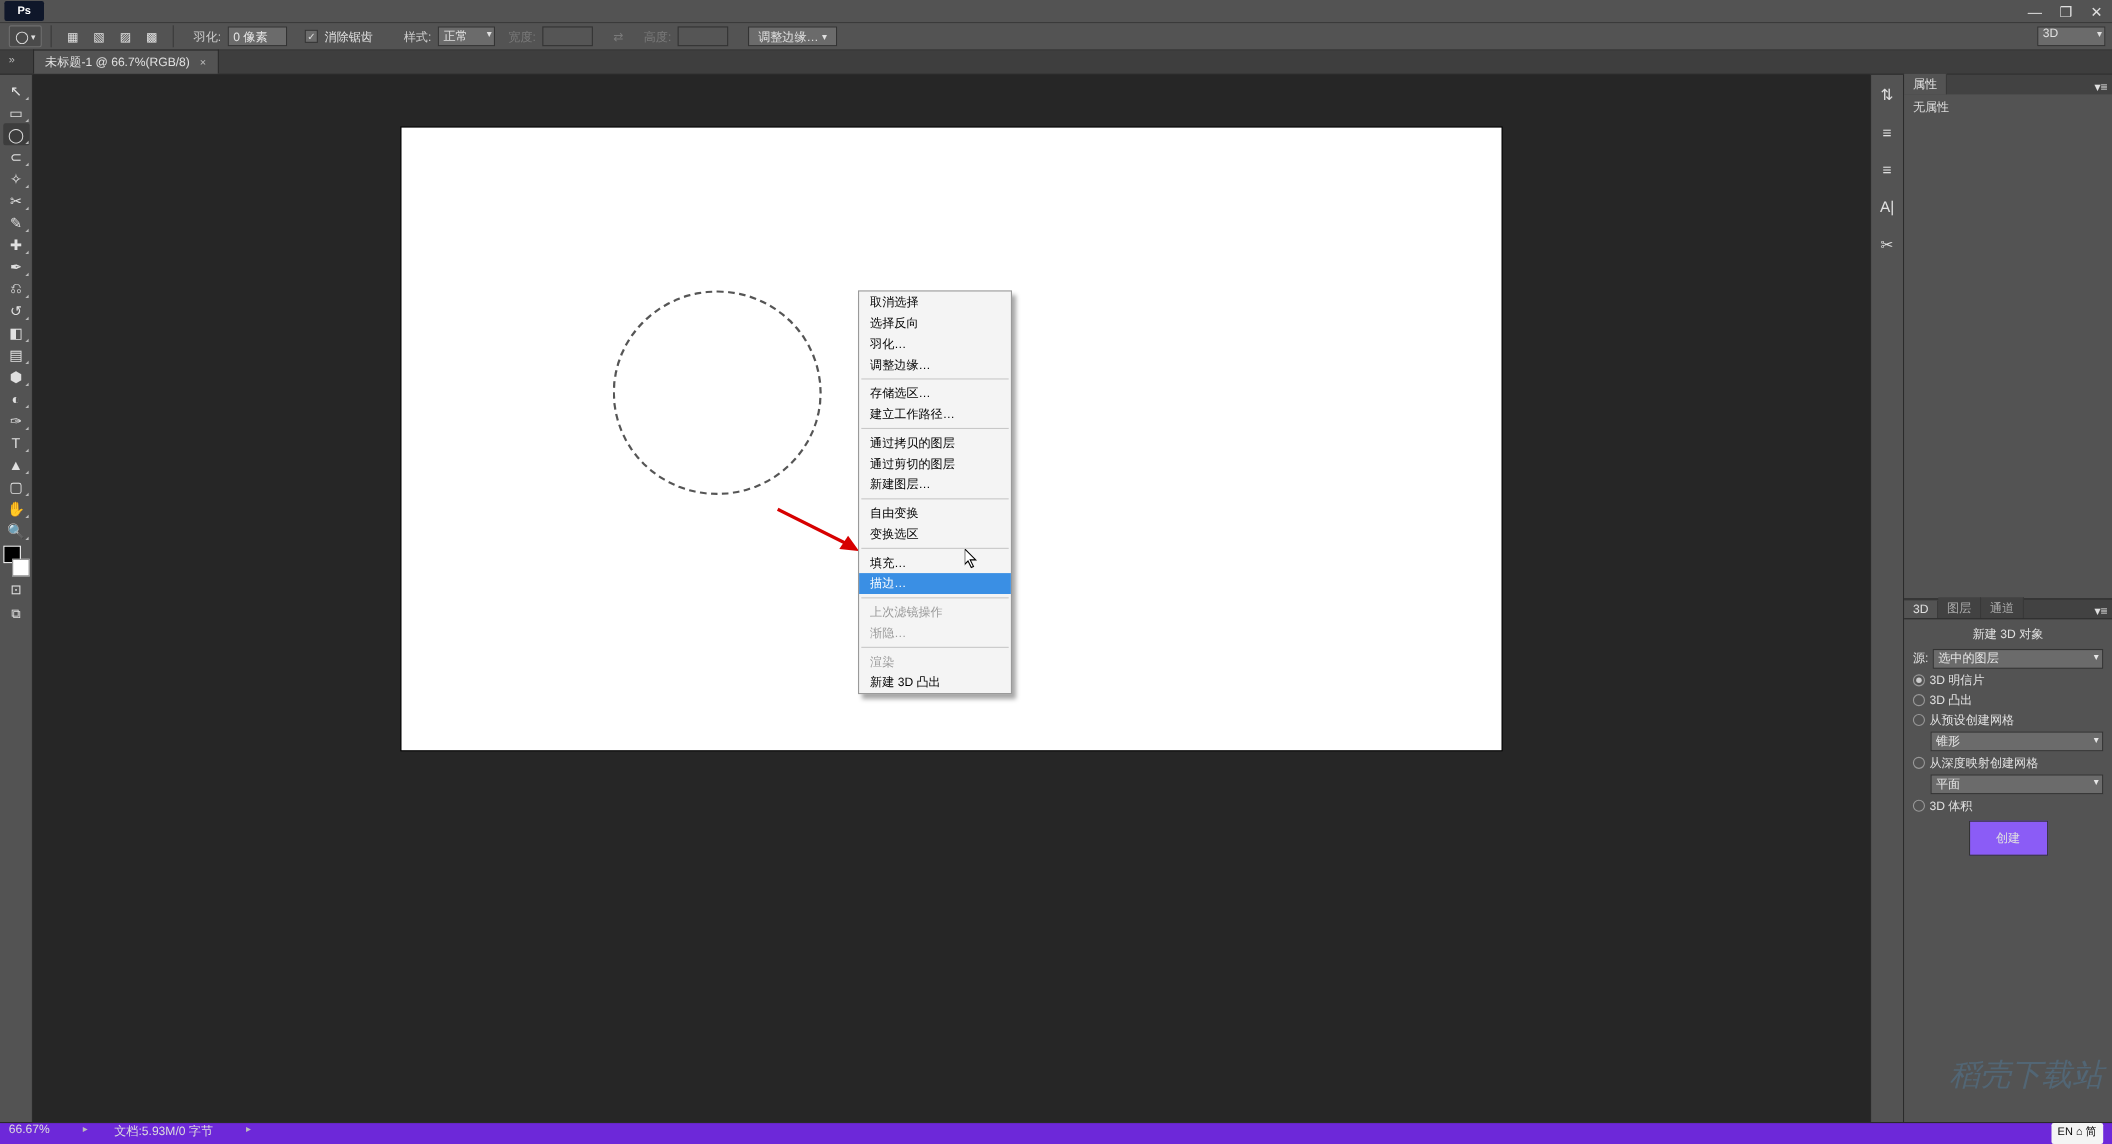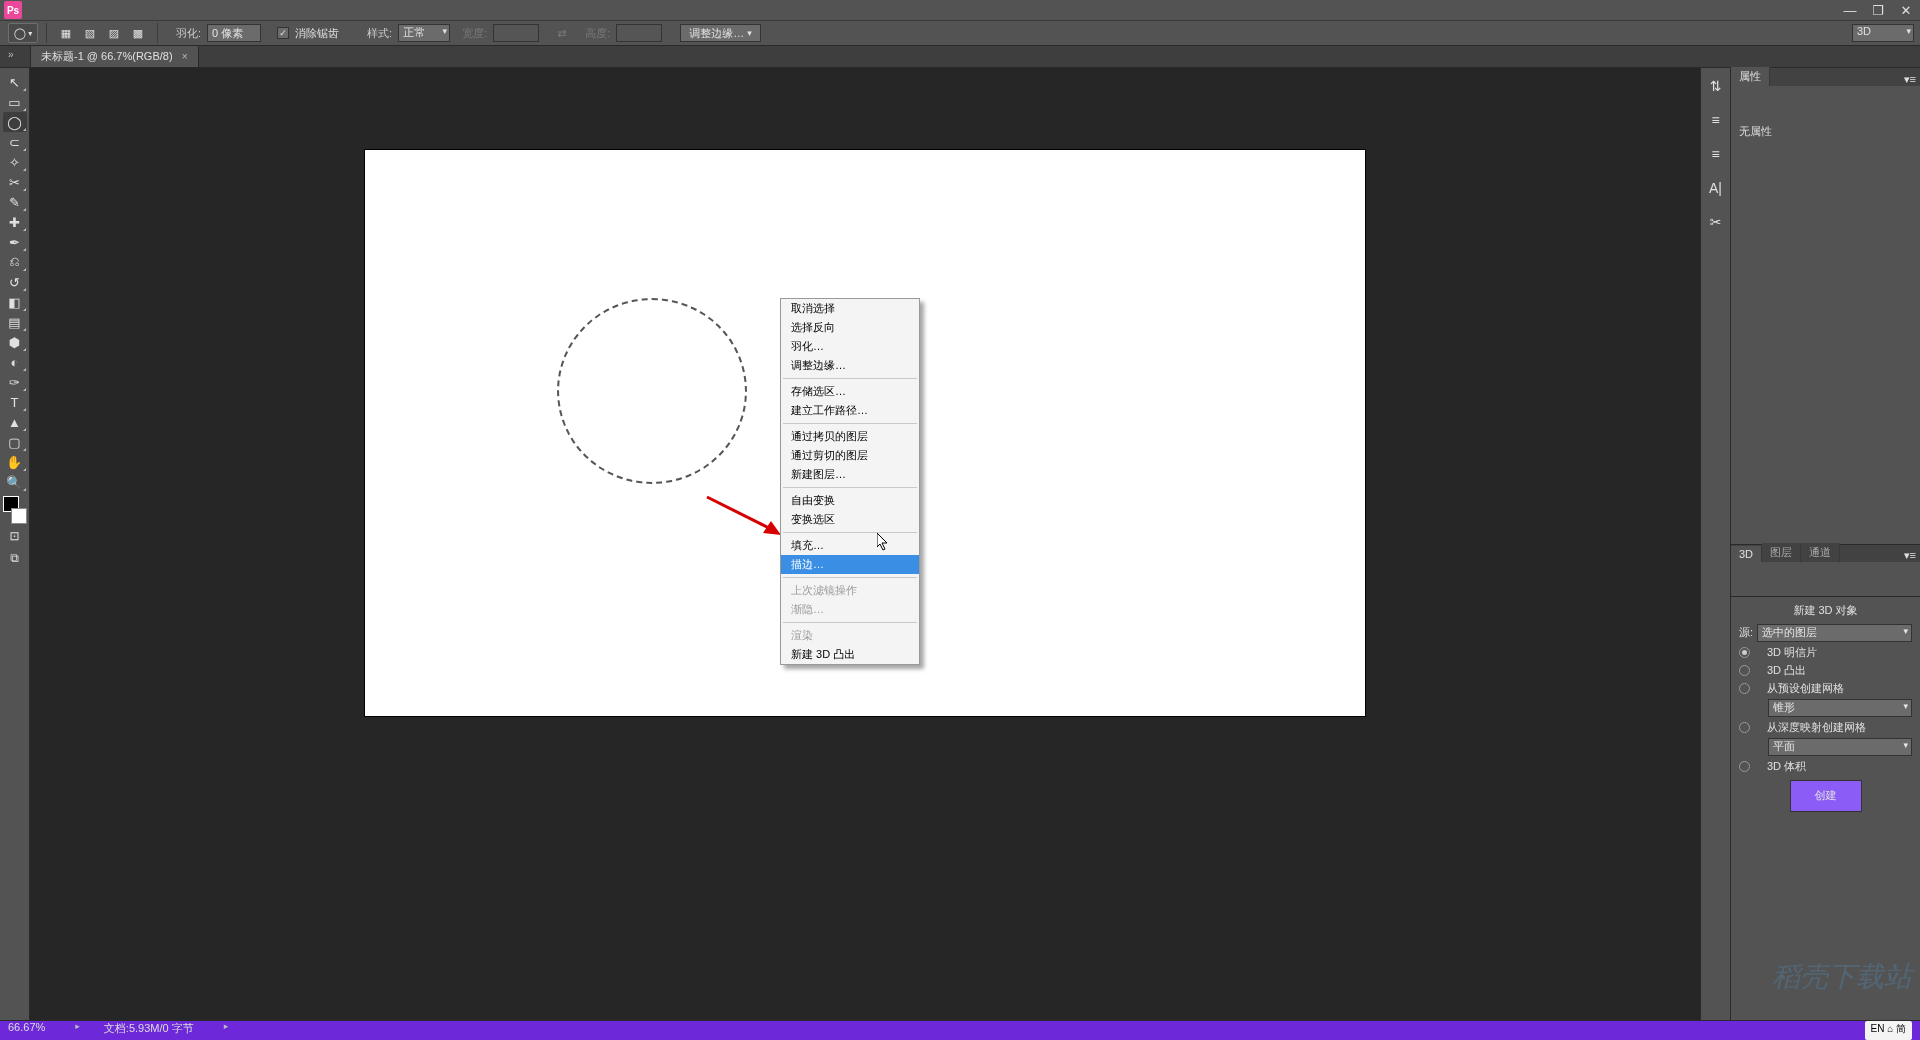--- a/index.html
+++ b/index.html
@@ -1,20 +1,20 @@
 <!DOCTYPE html>
 <html><head>
 <meta charset="utf-8">
 <style>
 * { margin: 0; padding: 0; box-sizing: border-box; font-family: "Microsoft YaHei", Tahoma, Arial, sans-serif; font-size: 11px; color: #e0e0e0; user-select: none; }
 html, body { width: 1920px; height: 1040px; background: #535353; overflow: hidden; }
 
 
 .menubar { display: flex; align-items: center; height: 20px; background: #535353; padding-left: 4px; }
-.ps-logo { width: 18px; height: 18px; background: #ec4899; color: #fff; font-weight: bold; display: flex; align-items: center; justify-content: center; font-size: 10px; border-radius: 2px; }
+.ps-logo { width: 36px; height: 18px; background: #0f172a; color: #fff; font-weight: bold; display: flex; align-items: center; justify-content: center; font-size: 10px; border-radius: 2px; }
 .menu-item { padding: 2px 6px; margin-right: 4px; cursor: default; }
 .window-controls { margin-left: auto; display: flex; }
 .window-controls span { width: 28px; text-align: center; font-size: 13px; }
 
 
 .optionsbar { display: flex; align-items: center; height: 26px; background: #535353; border-top: 1px solid #3a3a3a; border-bottom: 1px solid #2a2a2a; padding-left: 8px; gap: 2px; }
 .opt-icon { width: 22px; height: 20px; display: flex; align-items: center; justify-content: center; border: 1px solid transparent; }
 .opt-icon.tool { width: 30px; border: 1px solid #6e6e6e; background: #4a4a4a; border-radius: 2px; }
 .opt-label { color: #ccc; margin: 0 4px 0 10px; }
 .opt-label.disabled { color: #7a7a7a; text-align: right; }
@@ -37,21 +37,21 @@
 .workspace { position: relative; display: flex; height: calc(1040px - 20px - 26px - 22px - 20px); background: #2a2a2a; }
 .toolbox { width: 30px; background: #535353; border-right: 1px solid #2a2a2a; display: flex; flex-direction: column; align-items: center; padding-top: 4px; }
 .toolbtn { width: 24px; height: 20px; margin: 0 0 0 0; display: flex; align-items: center; justify-content: center; font-size: 13px; position: relative; }
 .toolbtn.selected { background: #3d3d3d; border-radius: 2px; }
 .toolbtn .corner { position: absolute; right: 1px; bottom: 1px; width: 0; height: 0; border-left: 3px solid transparent; border-bottom: 3px solid #bbb; }
 .swatches { margin-top: 4px; width: 24px; height: 28px; position: relative; }
 .swatches .fg { position: absolute; left: 0; top: 0; width: 16px; height: 16px; background: #000; border: 1px solid #fff; }
 .swatches .bg { position: absolute; right: 0; bottom: 0; width: 16px; height: 16px; background: #fff; border: 1px solid #888; }
 .toolextra { width: 24px; height: 20px; display: flex; align-items: center; justify-content: center; margin-top: 2px; font-size: 12px; }
 
-.canvas-area { flex: 1; background: #262626; display: flex; align-items: flex-start; justify-content: center; padding-top: 82px; position: relative; }
+.canvas-area { flex: 1; background: #262626; display: flex; align-items: flex-start; justify-content: center; padding-top: 48px; position: relative; }
 .canvas { width: 1000px; height: 566px; background: #fff; box-shadow: 0 0 0 1px #000; position: relative; }
 
 .marquee { position: absolute; left: 192px; top: 148px; width: 190px; height: 186px; border-radius: 50%; border: 2px dashed #555; }
 
 .arrow { position: absolute; left: 340px; top: 345px; width: 76px; height: 40px; pointer-events: none; }
 
 
 .ctxmenu { position: absolute; left: 415px; top: 148px; width: 140px; background: #f4f4f4; border: 1px solid #9a9a9a; box-shadow: 4px 4px 4px rgba(0,0,0,0.35); }
 .ctxmenu .mi { padding: 2px 10px; color: #000; font-size: 11px; }
 .ctxmenu .mi.disabled { color: #9a9a9a; }
@@ -61,28 +61,28 @@
 
 
 .right-dock { width: 220px; display: flex; }
 .mini-dock { width: 30px; background: #535353; border-left: 1px solid #2a2a2a; display: flex; flex-direction: column; align-items: center; padding-top: 10px; gap: 18px; }
 .mini-dock .mi-ic { font-size: 14px; }
 .panel-stack { flex: 1; background: #535353; display: flex; flex-direction: column; border-left: 1px solid #2a2a2a; }
 .panel-tabs { display: flex; background: #424242; height: 18px; align-items: flex-end; }
 .panel-tabs .pt { padding: 2px 8px; background: #535353; font-size: 11px; border-right: 1px solid #383838; }
 .panel-tabs .pt.off { background: #424242; color: #aaa; }
 .panel-tabs .menu { margin-left: auto; padding: 0 4px; font-size: 11px; }
-.panel-body { flex: 1; background: #535353; padding: 4px 8px; font-size: 11px; color: #ddd; margin-top: 34px; }
+.panel-body { flex: 1; background: #535353; padding: 4px 8px; font-size: 11px; color: #ddd; }
 .panel-3d { border-top: 1px solid #2a2a2a; }
 .panel-3d .sel { display: flex; align-items: center; gap: 4px; }
 .panel-3d select, .panel-3d .sel-box { flex: 1; background: #6b6b6b; border: 1px solid #333; height: 18px; color: #e6e6e6; padding: 0 4px; font-size: 11px; position: relative; }
 .panel-3d .sel-box::after { content: "▾"; position: absolute; right: 3px; top: 1px; font-size: 9px; }
 .radio { width: 11px; height: 11px; border-radius: 50%; border: 1px solid #999; display: inline-block; margin-right: 4px; vertical-align: middle; position: relative; }
 .radio.on::after { content: ""; position: absolute; left: 2px; top: 2px; width: 5px; height: 5px; background: #ccc; border-radius: 50%; }
-.row { display: flex; align-items: center; margin: 3px 0; gap: 13px; }
+.row { display: flex; align-items: center; margin: 3px 0; }
 .panel-3d .btn { width: 72px; height: 32px; background: #8b5cf6; border: 1px solid #333; display: flex; align-items: center; justify-content: center; margin: 6px auto 0; }
 
 
 .statusbar { height: 20px; background: #6d28d9; display: flex; padding: 0 8px; border-top: 1px solid #2a2a2a; }
 .statusbar .seg { margin-right: 20px; color: #ddd; }
 .statusbar .ime { margin-left: auto; background: #f4f4f4; color: #000; padding: 1px 6px; border-radius: 2px; font-size: 10px; }
 .statusbar .arrow-r { margin-left: 10px; font-size: 9px; color: #bbb; }
 
 .watermark { position: absolute; right: 8px; bottom: 24px; font-size: 28px; color: rgba(80,160,220,0.25); font-style: italic; pointer-events: none; margin-top: 31px; }
 </style>

